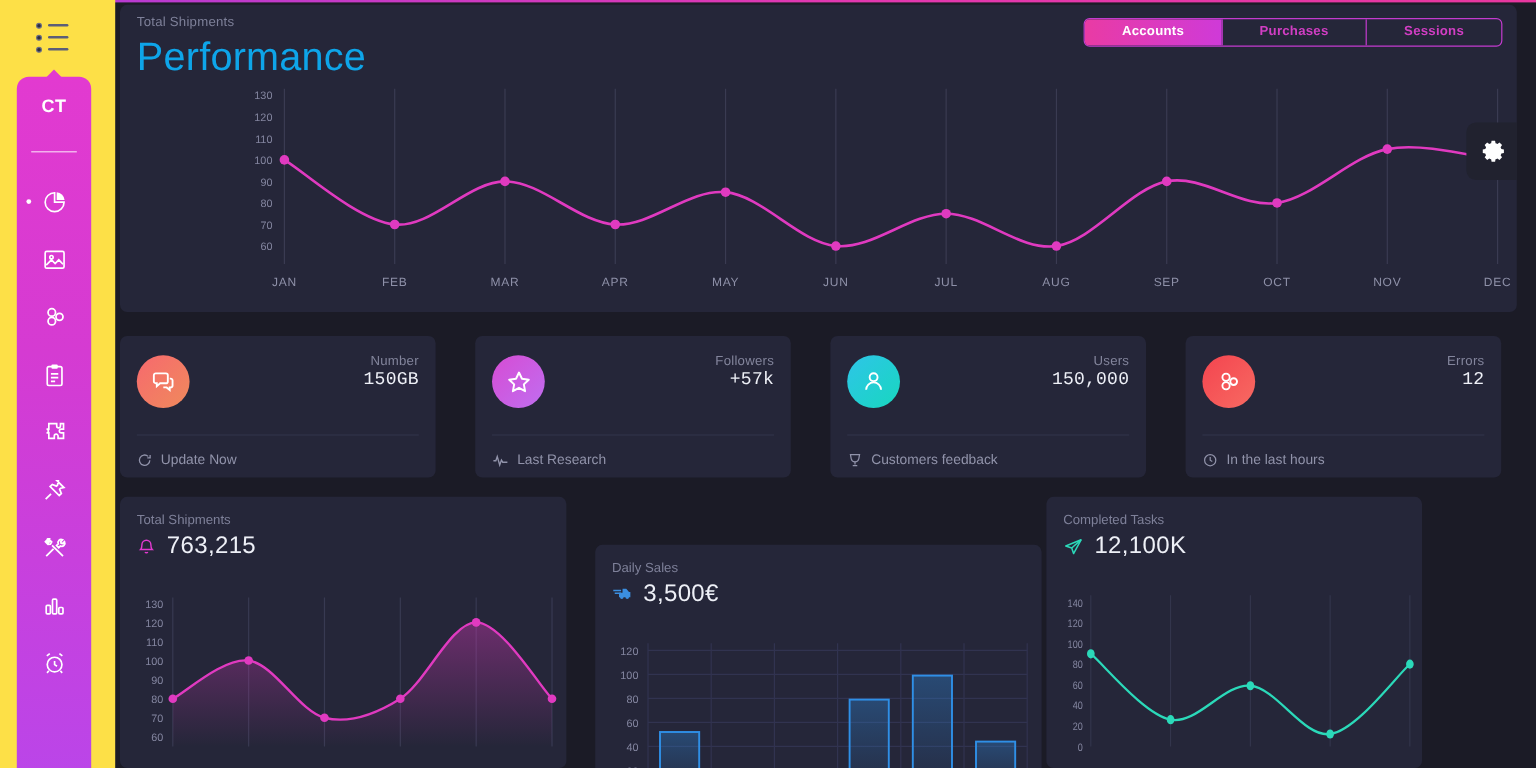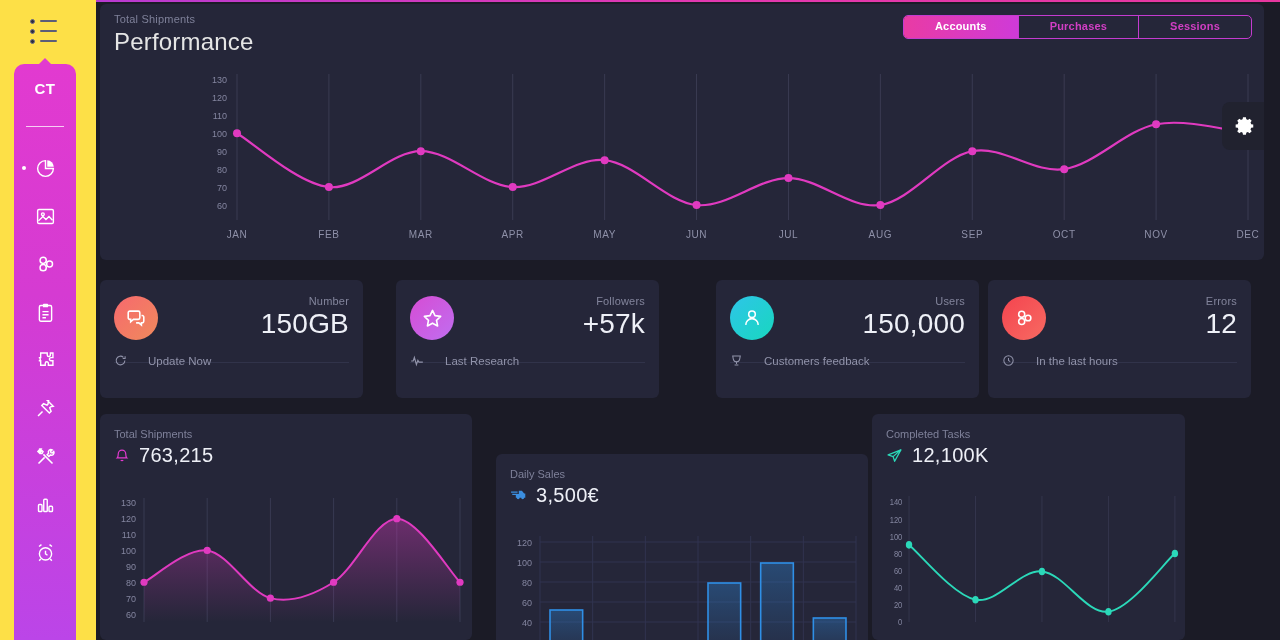--- a/index.html
+++ b/index.html
@@ -64,22 +64,22 @@
   
   .card { position: absolute; background: #252639; border-radius: 6px; }
 
   
   .hero { left: 100px; top: 4px; width: 1164px; height: 256px; overflow: hidden; }
   .hero-label {
     position: absolute; left: 14px; top: 9px; color: #7e8099;
     font-size: 11px; letter-spacing: .2px;
   }
   .hero-title {
-    position: absolute; left: 14px; top: 24px; color: #e5e5e5;
-    font-size: 24px; font-weight: 300; letter-spacing: .2px;
+    position: absolute; left: 14px; top: 24px; color: #0ea5e9;
+    font-size: 33px; font-weight: 300; letter-spacing: .2px;
   }
   .tabs {
     position: absolute; right: 12px; top: 11px; display: flex;
     border: 1px solid #c43bcf; border-radius: 5px; overflow: hidden;
   }
   .tab {
     padding: 5px 31px 6px; font-size: 11px; font-weight: bold;
     color: #d23ec4; letter-spacing: .2px; cursor: pointer;
     border-right: 1px solid #c43bcf; background: transparent; line-height: 1;
   }
@@ -92,44 +92,44 @@
   .hero-plot { position: absolute; left: 0; top: 58px; width: 1164px; height: 195px; }
   .gear-fab {
     position: absolute; right: -4px; top: 98px; width: 46px; height: 48px;
     background: #21222f; border-radius: 8px 0 0 8px;
     display: flex; align-items: center; justify-content: center; cursor: pointer;
   }
 
   
   .stat { top: 280px; width: 263px; height: 118px; }
   .stat.s1 { left: 100px; } .stat.s2 { left: 396px; }
-  .stat.s3 { left: 692px; margin-left: 24px; } .stat.s4 { left: 988px; }
+  .stat.s3 { left: 692px; } .stat.s4 { left: 988px; }
   .stat-ico {
     position: absolute; left: 14px; top: 16px; width: 44px; height: 44px;
     border-radius: 50%; display: flex; align-items: center; justify-content: center;
   }
   .g-red   { background: linear-gradient(135deg, #f7696e 0%, #ef8a5c 100%); }
   .g-purple{ background: linear-gradient(135deg, #d64cd4 0%, #c06ef0 100%); }
   .g-cyan  { background: linear-gradient(135deg, #2ec5e8 0%, #18d7bf 100%); }
   .g-rose  { background: linear-gradient(135deg, #f4444f 0%, #f76a62 100%); }
   .stat-cap {
     position: absolute; right: 14px; top: 15px; color: #83859c;
     font-size: 11px; letter-spacing: .2px;
   }
   .stat-val {
     position: absolute; right: 14px; top: 28px; color: #eef0f7;
-    font-size: 28px; font-weight: 300; letter-spacing: .2px;
+    font-size: 15px; font-weight: 300; letter-spacing: .2px; font-family: Liberation Mono, monospace;
   }
   .stat-sep {
     position: absolute; left: 14px; right: 14px; top: 82px;
     height: 1px; background: #31334a;
   }
   .stat-foot {
-    position: absolute; left: 14px; top: 74px; display: flex; align-items: center;
-    gap: 21px; color: #9193aa; font-size: 11.5px;
+    position: absolute; left: 14px; top: 97px; display: flex; align-items: center;
+    gap: 7px; color: #9193aa; font-size: 11.5px;
   }
 
   
   .mini { top: 414px; height: 226px; }
   .mini.m1 { left: 100px;  width: 372px; }
   .mini.m2 { left: 496px;  width: 372px; margin-top: 40px; }
   .mini.m3 { left: 872px;  width: 313px; }
   .mini-label {
     position: absolute; left: 14px; top: 14px; color: #7e8099; font-size: 11px;
   }

